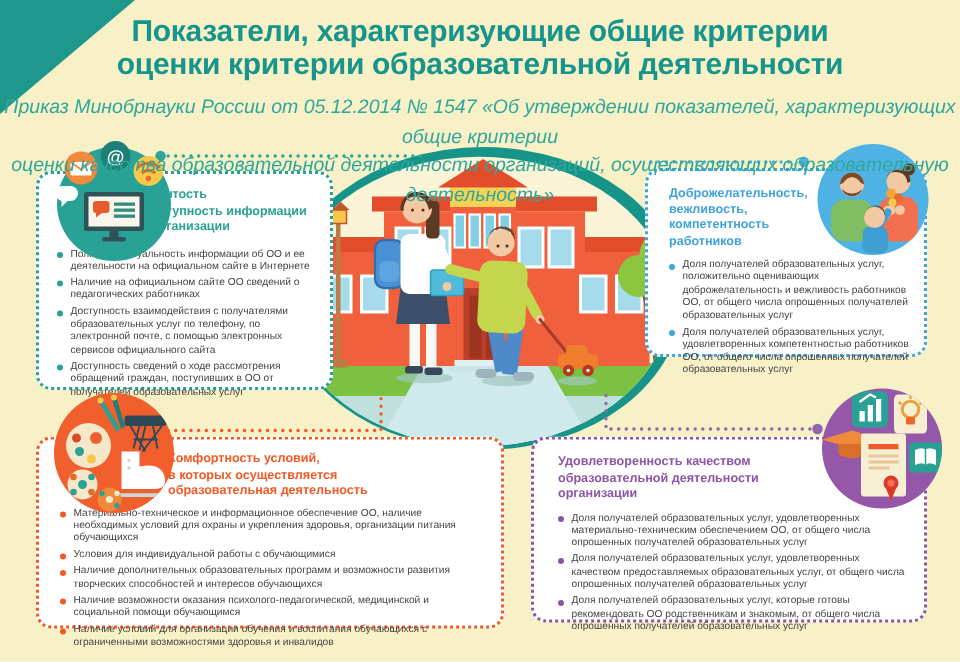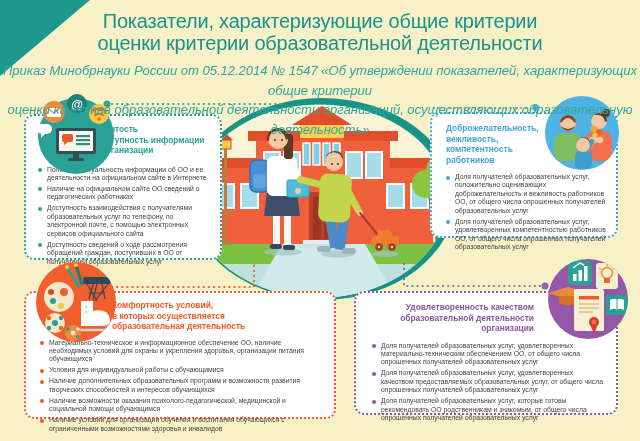--- a/index.html
+++ b/index.html
@@ -7,21 +7,21 @@
     position:relative; width:640px; height:441px; overflow:hidden;
     background:#F8F0C6;
     font-family:"Liberation Sans","DejaVu Sans",sans-serif;
   }
   .corner-wedge{
     position:absolute; left:0; top:0; width:0; height:0; z-index:0;
     border-top:76px solid #1E978C; border-right:90px solid transparent;
   }
   .title{
     position:absolute; left:0; top:10px; width:640px; text-align:center;
-    color:#17948B; font-weight:normal; font-size:20px; line-height:1.12;
+    color:#17948B; font-weight:bold; font-size:20px; line-height:1.12;
     letter-spacing:-0.2px; z-index:5;
   }
   .subtitle{
     position:absolute; left:0; top:61px; width:640px; text-align:center;
     color:#2EA79C; font-style:italic; font-size:13px; line-height:1.5; z-index:5;
   }
   .leaders, .scene{ position:absolute; pointer-events:none; }
   .leaders{ left:0; top:0; z-index:2; }
   .scene{ left:186px; top:94px; z-index:1; }
   .panel{
@@ -44,21 +44,21 @@
   .p1{ left:24px; top:114px; width:198px; height:146px; --accent:#2AA195; }
   .p1 h2{ margin:8px 4px 10px 62px; }
   .p1 ul{ margin:0 8px 0 10px; }
   .p2{ left:430px; top:112px; width:188px; height:126px; --accent:#3FA3DC; }
   .p2 h2{ margin:9px 76px 8px 14px; }
   .p2 ul{ margin:0 8px 0 12px; }
   .p3{ left:24px; top:291px; width:312px; height:128px; --accent:#F15A24; }
   .p3 h2{ margin:7px 8px 7px 86px; }
   .p3 ul{ margin:0 10px 0 12px; }
   .p4{ left:354px; top:291px; width:264px; height:124px; --accent:#8A56A5; }
-  .p4 h2{ margin:9px 82px 8px 16px;text-align:right; }
+  .p4 h2{ margin:9px 82px 8px 16px; }
   .p4 ul{ margin:0 10px 0 14px; }
   .badge{ position:absolute; z-index:4; }
   .b1{ left:32px;  top:92px;  }
   .b2{ left:542px; top:93px;  }
   .b3{ left:31px;  top:257px; }
   .b4{ left:544px; top:255px; }
 </style>
 </head>
 <body>
 

